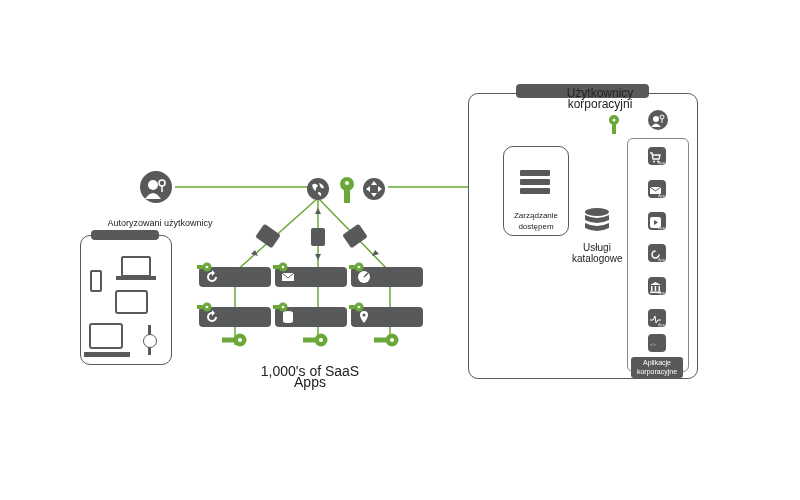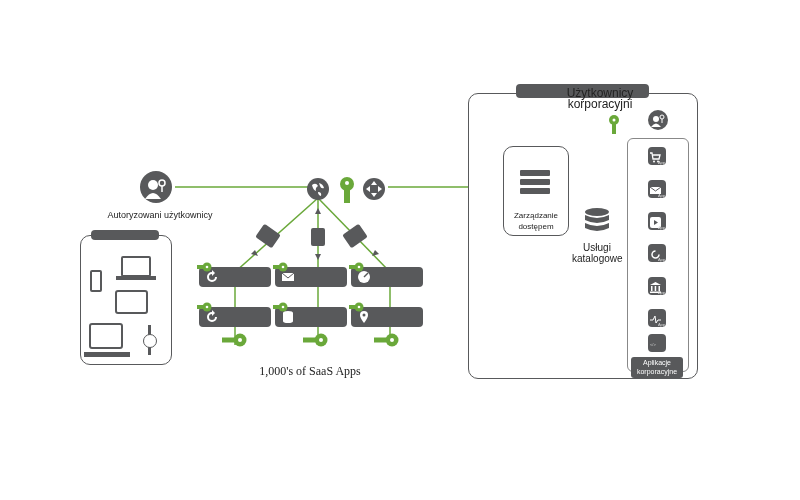--- a/index.html
+++ b/index.html
@@ -50,21 +50,21 @@
 </svg>
 
 <div class="circ" style="left:140px;top:171px;width:32px;height:32px;">
   <svg width="32" height="32" viewBox="0 0 32 32">
       <circle cx="13" cy="14" r="5" fill="#fff"></circle>
       <path d="M5,28 Q13,16 21,28 Z" fill="#fff"></path>
       <circle cx="22" cy="12" r="3" fill="none" stroke="#fff" stroke-width="1.5"></circle>
       <line x1="22" y1="15" x2="22" y2="21" stroke="#fff" stroke-width="1.5"></line>
     </svg>
 </div>
-<div class="lbl" style="left:90px;top:210px;width:140px;">Autoryzowani użytkownicy</div>
+<div class="lbl" style="left:90px;top:218px;width:140px;">Autoryzowani użytkownicy</div>
 
 <div class="box" style="left:80px;top:235px;width:90px;height:128px;"></div>
 <div class="bar" style="left:91px;top:230px;width:68px;height:10px;"></div>
 <div class="abs" style="left:90px;top:270px;width:12px;height:22px;border:2px solid #58595b;border-radius:2px;box-sizing:border-box;"></div>
 <div class="abs" style="left:116px;top:256px;width:40px;height:26px;">
   <div style="position:absolute;left:5px;top:0;width:26px;height:17px;border:2.5px solid #58595b;border-radius:2px;"></div>
   <div style="position:absolute;left:0;top:20px;width:40px;height:4px;background:#58595b;"></div>
 </div>
 <div class="abs" style="left:115px;top:290px;width:33px;height:24px;border:2.5px solid #58595b;border-radius:3px;box-sizing:border-box;"></div>
 <div class="abs" style="left:84px;top:323px;width:46px;height:36px;">
@@ -182,21 +182,21 @@
         <circle cx="18" cy="7" r="2" fill="#fff"></circle>
         <rect x="0" y="4.5" width="12" height="5" fill="#6aa83a"></rect>
       </svg></div>
     <div class="abs" style="left: 374px; top: 333px;"><svg width="26" height="14" viewBox="0 0 26 14">
         <circle cx="18" cy="7" r="6.5" fill="#6aa83a"></circle>
         <circle cx="18" cy="7" r="2" fill="#fff"></circle>
         <rect x="0" y="4.5" width="12" height="5" fill="#6aa83a"></rect>
       </svg></div>
   </div>
 
-<div class="lbl" style="left:250px;top:366px;width:120px;font-size:12px;font-family:Liberation Serif, serif;">1,000's of SaaS Apps</div>
+<div class="lbl" style="left:250px;top:366px;width:120px;font-size:14px;">1,000's of SaaS Apps</div>
 
 <div class="box" style="left:468px;top:93px;width:228px;height:284px;"></div>
 <div class="bar" style="left:516px;top:84px;width:133px;height:14px;"></div>
 <div class="lbl" style="left:545px;top:88px;width:110px;font-size:12px;">Użytkownicy korporacyjni</div>
 <div class="abs" style="left:608px;top:115px;width:12px;height:20px;">
   <svg width="12" height="20" viewBox="0 0 12 20">
       <circle cx="6" cy="5" r="5" fill="#6aa83a"></circle>
       <circle cx="6" cy="5" r="1.5" fill="#fff"></circle>
       <rect x="4" y="9" width="4" height="10" fill="#6aa83a"></rect>
     </svg>

